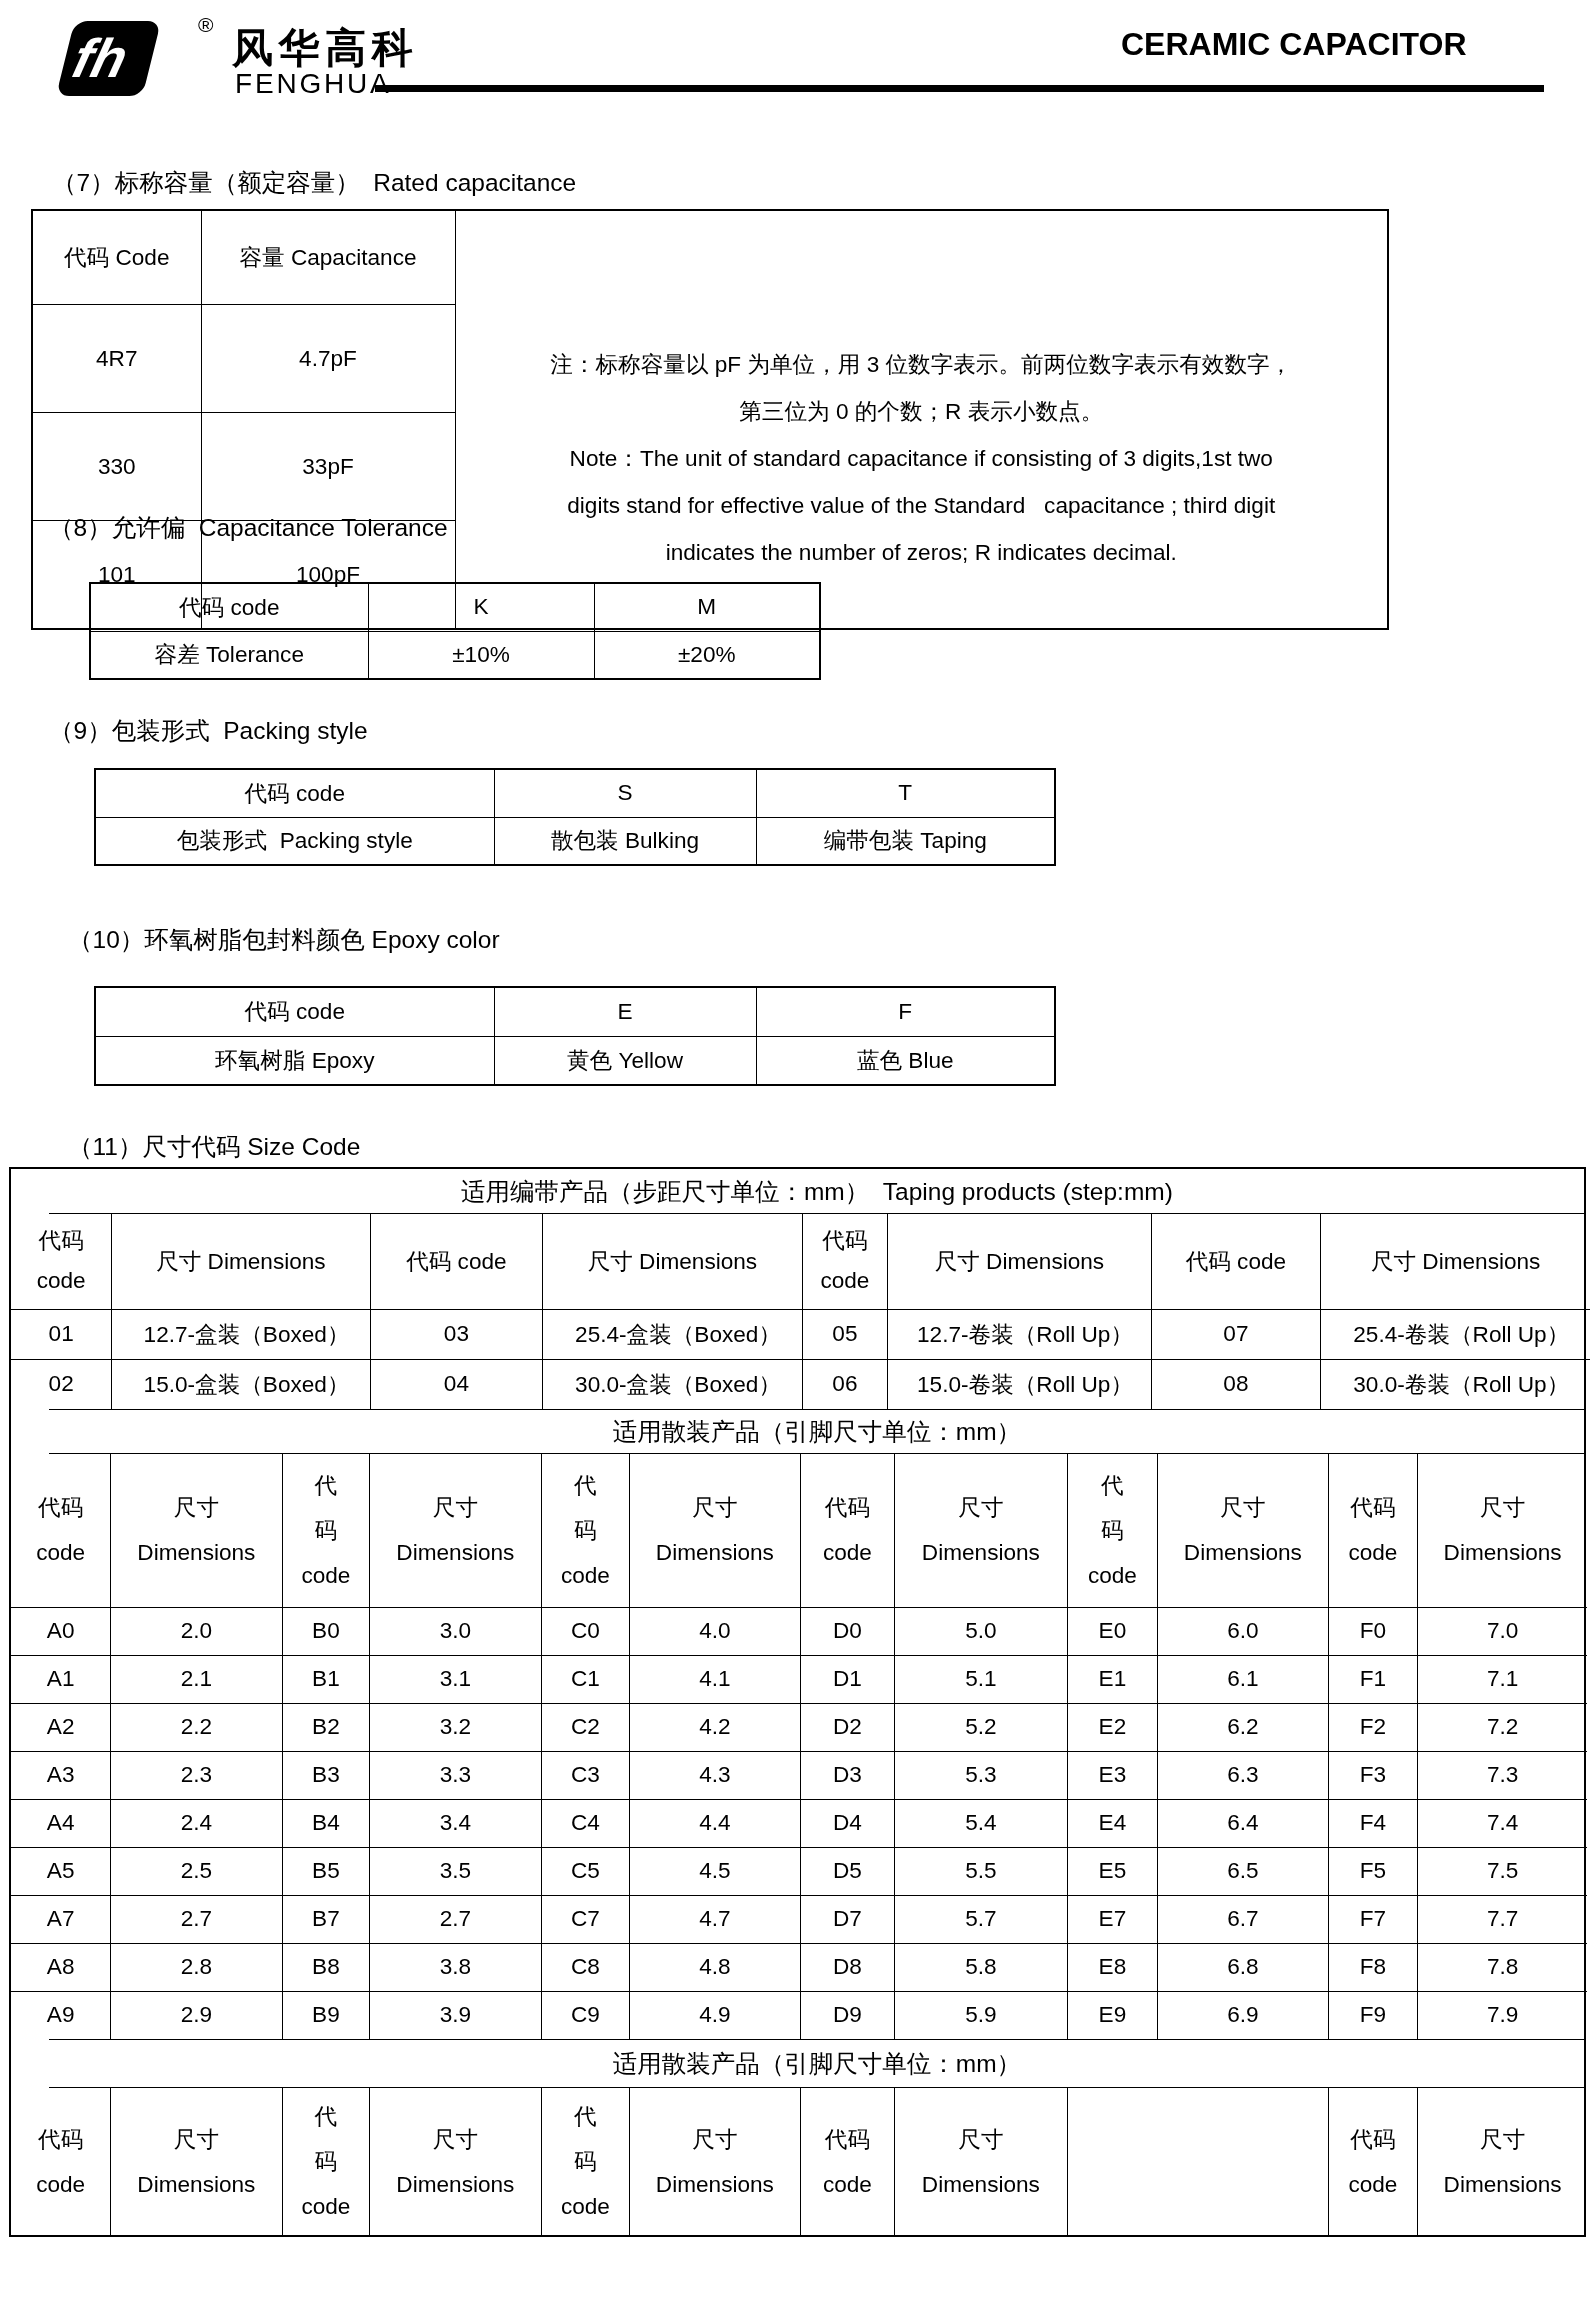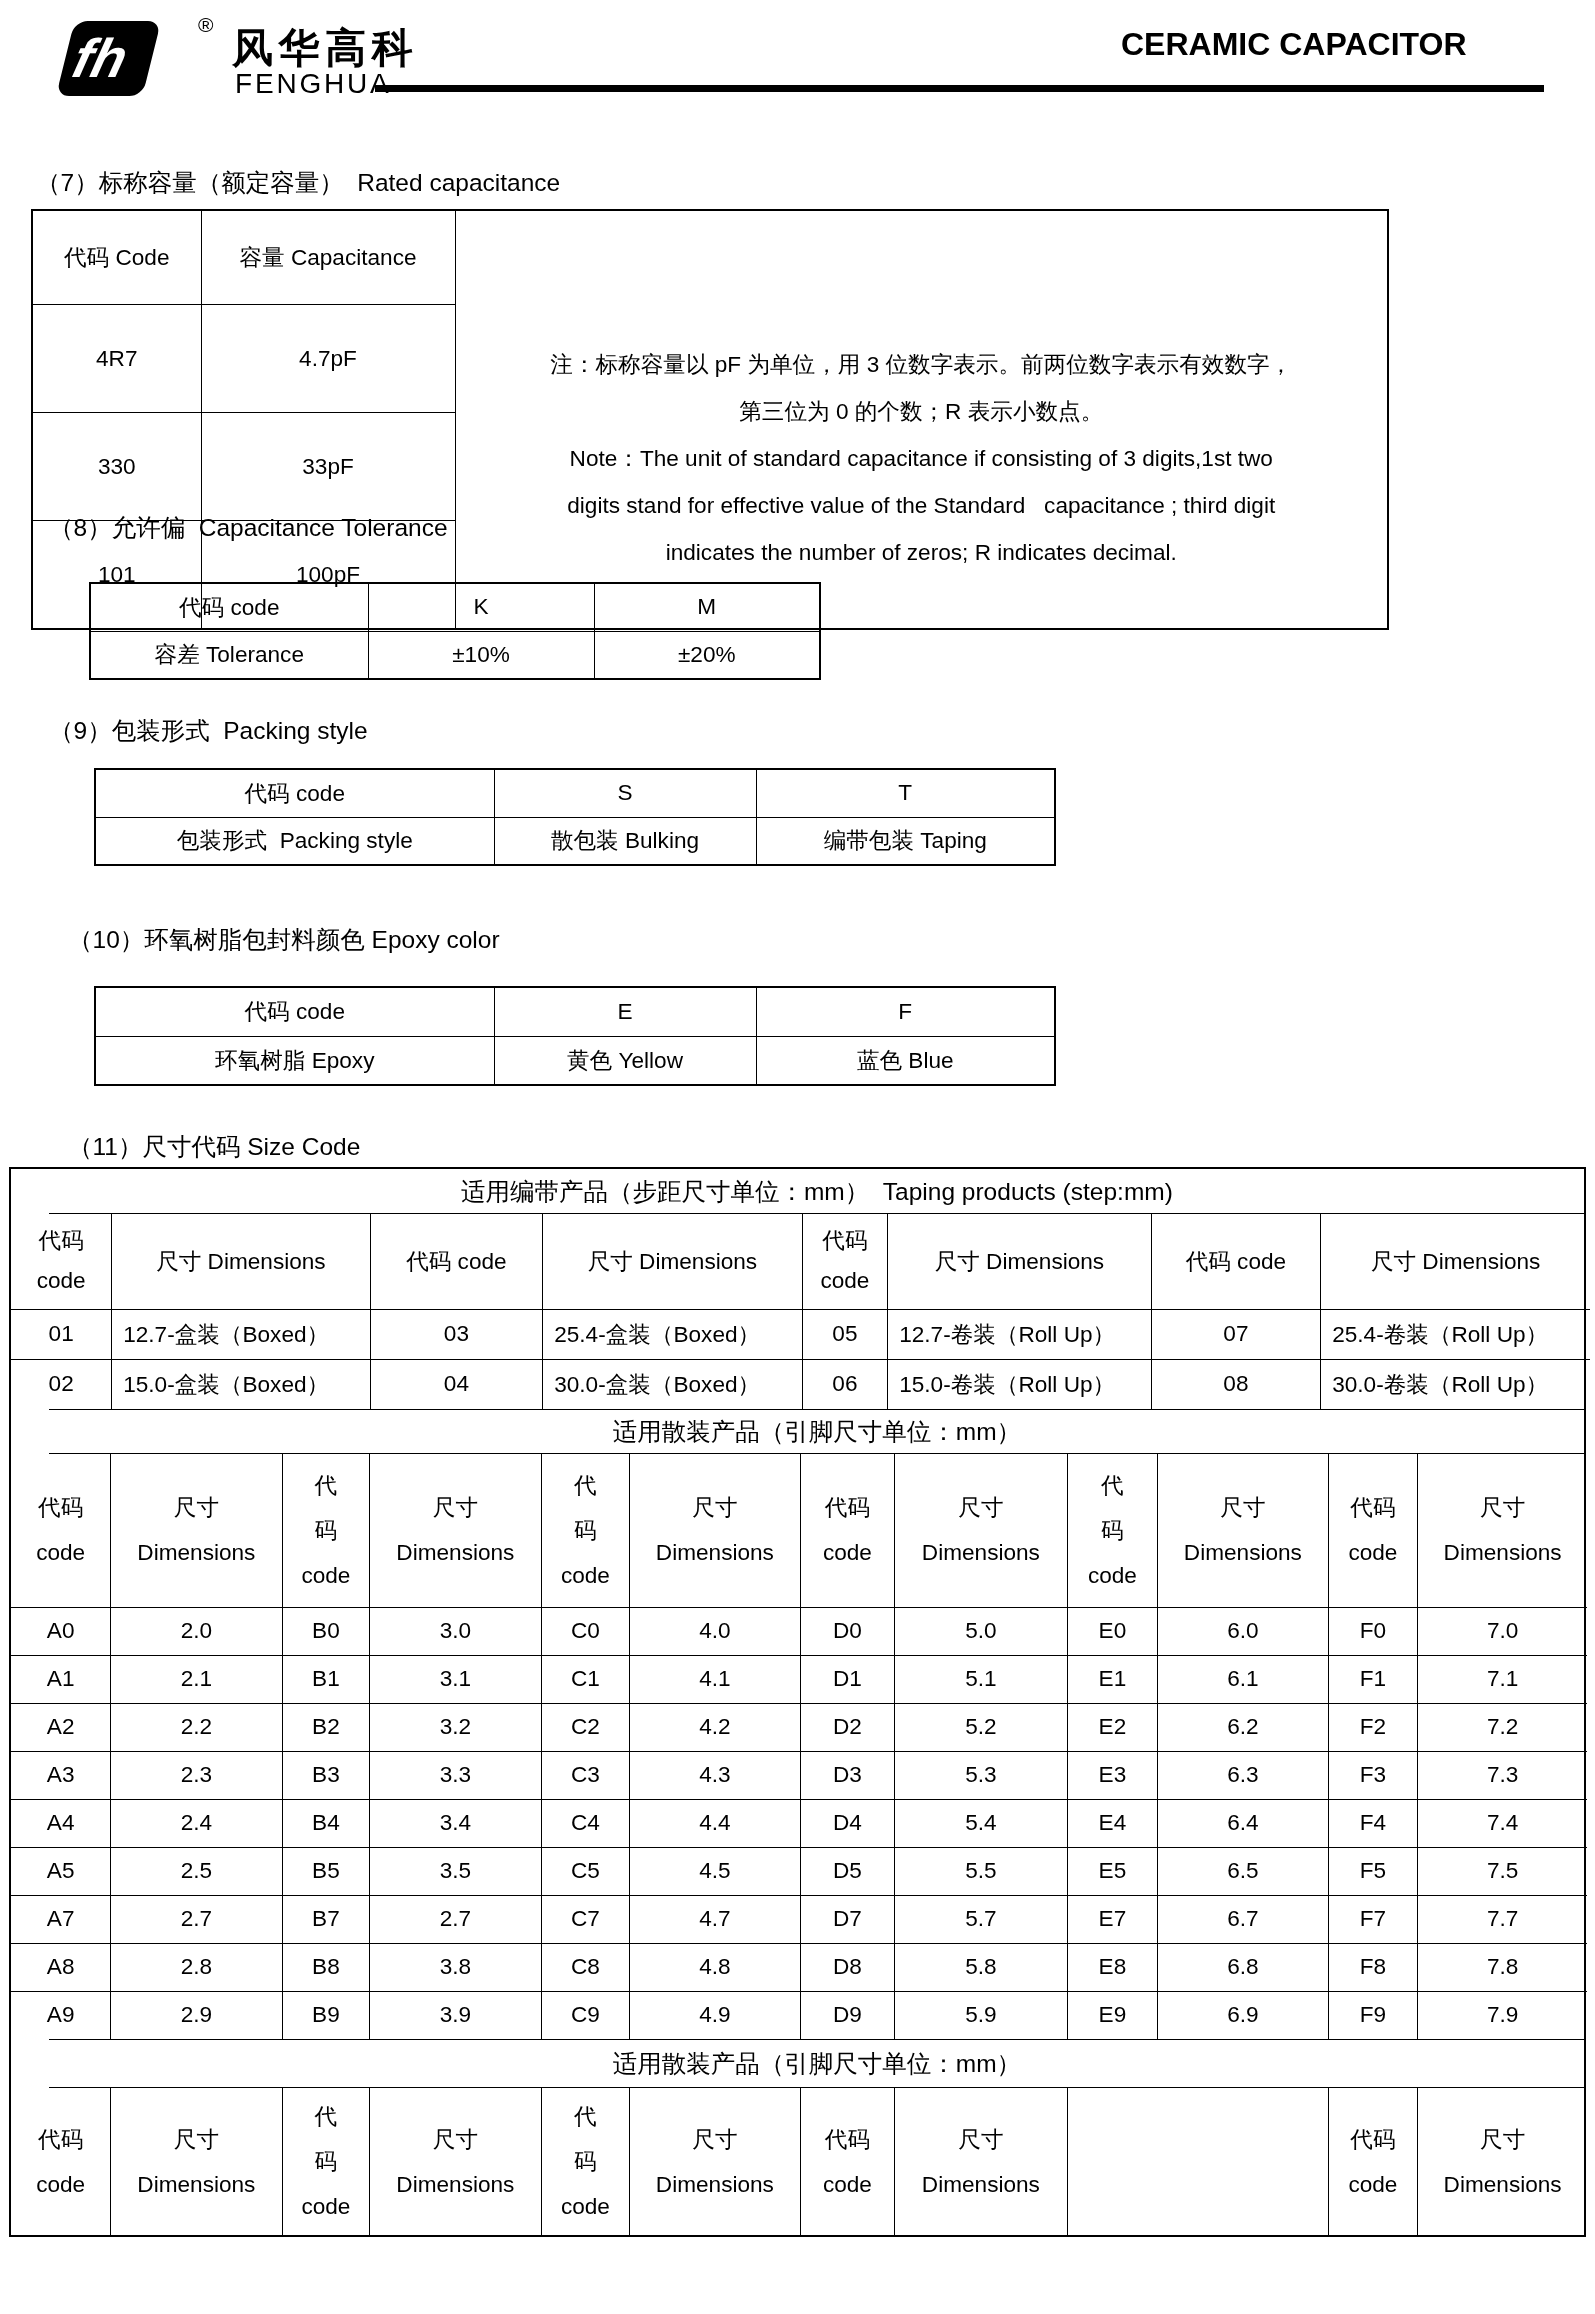--- a/index.html
+++ b/index.html
@@ -28,41 +28,41 @@
   .big{position:absolute;border:2.8px solid #000;background:#fff;}
   .big table{width:100%;border-collapse:collapse;table-layout:fixed;border-style:hidden;}
   .big td{border:1.9px solid #000;text-align:center;vertical-align:middle;
     font-size:22.6px;padding:0;white-space:pre;overflow:hidden;}
   .secbar{border-top:1.9px solid #000;border-bottom:1.9px solid #000;
     text-align:center;font-size:24.5px;white-space:pre;
     display:flex;align-items:center;justify-content:center;margin-left:38px;}
   .secbar.first{border-top:none;}
   .stack div{line-height:45px;}
   .stack-t div{line-height:40px;}
-  td.dimcell{text-align:left;padding-left:11.3px;margin-top:36px;}
+  td.dimcell{text-align:center;padding-left:11.3px;margin-top:36px;}
 </style>
 </head>
 <body>
 
 <div class="page">
 
   <svg class="logo-icon" width="151" height="79" viewBox="0 0 160 84">
     <g transform="skewX(-14) translate(22,0)">
       <rect x="14" y="2" width="92" height="80" rx="14" fill="#000"></rect>
       <text x="24" y="62" font-size="58" font-weight="bold" font-style="italic" fill="#fff" font-family="Liberation Sans, sans-serif">fh</text>
     </g>
     <rect x="2" y="58" width="10" height="24" transform="skewX(-14)" fill="#000"></rect>
   </svg>
   <div class="reg-mark">®</div>
   <div class="brand-cn">风华高科</div>
   <div class="brand-en">FENGHUA</div>
   <div class="doc-title">CERAMIC CAPACITOR</div>
   <div class="header-rule"></div>
 
-  <div class="sec-title" style="left:36px;top:166px">（7）标称容量（额定容量）  Rated capacitance</div>
+  <div class="sec-title" style="left:52px;top:166px">（7）标称容量（额定容量）  Rated capacitance</div>
   <table class="tbl" style="left:31px;top:209px;width:1356px">
     <colgroup>
         <col style="width:169px">
         <col style="width:254px">
         <col style="width:933px">
       </colgroup>
     <tbody>
       <tr style="height:55px">
         <td>代码 Code</td>
         <td>容量 Capacitance</td>

